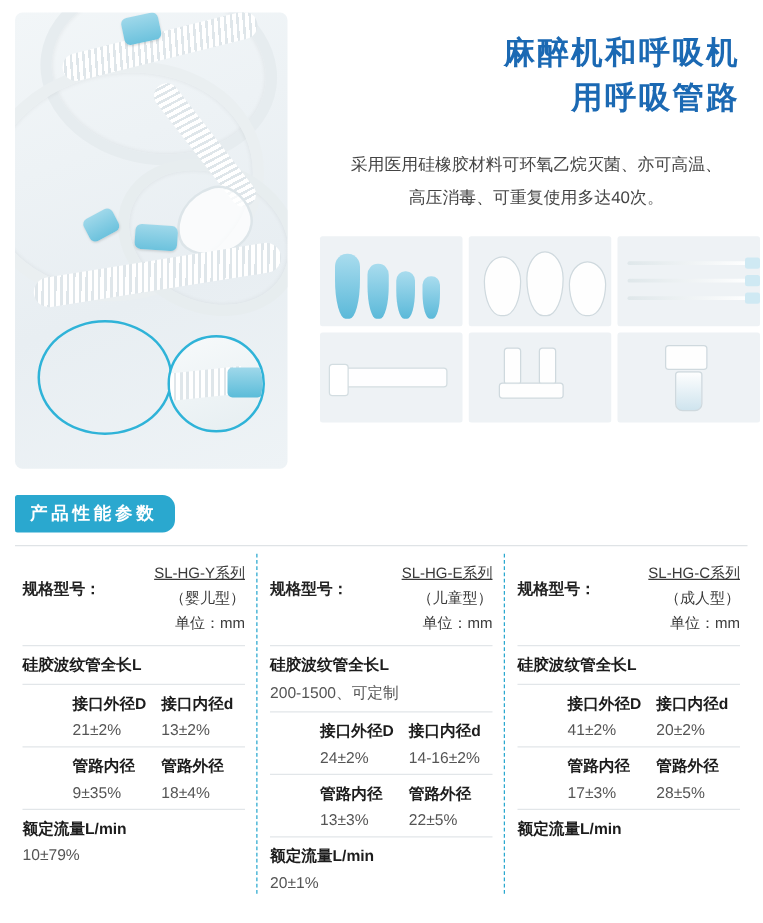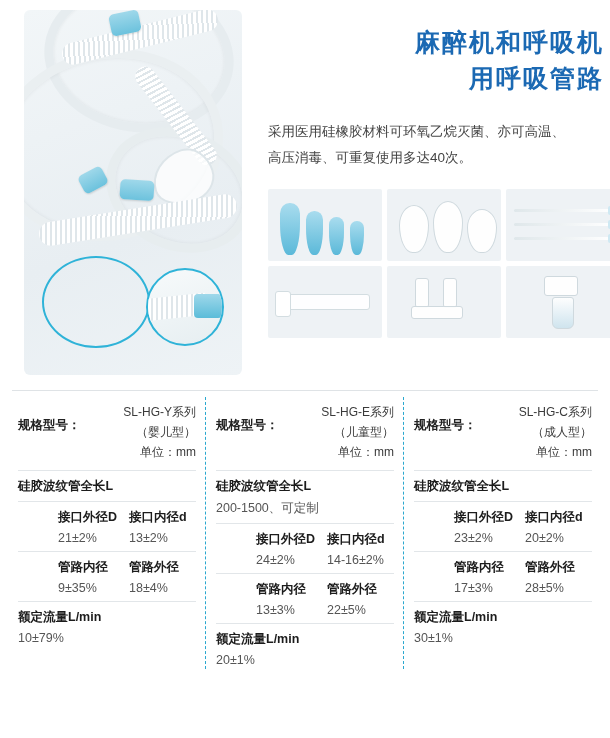--- a/index.html
+++ b/index.html
@@ -10,21 +10,20 @@
     color: #222;
     overflow: hidden;
     position: relative;
   }
 
   
   .top {
     display: flex;
     padding: 10px 12px 0 12px;
     height: 380px;
-    margin-left: 12px;
   }
 
   .hero-photo {
     width: 218px;
     height: 365px;
     border-radius: 6px;
     position: relative;
     overflow: hidden;
     background: linear-gradient(160deg,#f2f6f8 0%, #e8eef2 60%, #eef3f6 100%);
     flex: 0 0 auto;
@@ -103,21 +102,21 @@
     font-size: 25px;
     letter-spacing: 2px;
     line-height: 1.45;
   }
   .title-line.l2 { padding-right: 0; }
   .subtitle {
     margin-top: 22px;
     color: #444;
     font-size: 13.5px;
     line-height: 1.95;
-    text-align: left;
+    text-align: center;
     padding-right: 6px;
   }
 
   
   .thumb-grid {
     margin-top: 18px;
     display: grid;
     grid-template-columns: repeat(3, 1fr);
     grid-gap: 5px;
     width: 352px;
@@ -238,21 +237,21 @@
     display: flex;
     align-items: flex-start;
     justify-content: space-between;
     padding-bottom: 8px;
   }
   .model-label {
     font-size: 12.5px; font-weight: bold; color: #222;
     padding-top: 14px;
   }
   .model-values { text-align: right; font-size: 12px; color: #3a3a3a; line-height: 1.65; }
-  .model-values .mv-name { font-weight: normal; }
+  .model-values .mv-name { font-weight: normal; text-decoration: underline; }
 
   .rowline { border-top: 1px solid #e2e6e9; }
 
   .cell-block { padding: 7px 0 6px 0; }
   .cell-title { font-size: 12.5px; font-weight: bold; color: #1c1c1c; }
   .cell-val { font-size: 12.5px; color: #555; margin-top: 5px; }
 
   .two-col { display: flex; }
   .two-col > div { flex: 1 1 0; }
 
@@ -317,20 +316,21 @@
         <div class="ybar"></div>
       </div>
       <div class="thumb">
         <div class="waterbowl"></div>
       </div>
     </div>
   </div>
 </div>
 
 <div>
+  <div class="params-header">产品性能参数</div>
   <div class="hr-top"></div>
 
   <div class="spec-table">
 
     <div class="spec-col">
       <div class="model-row">
         <div class="model-label">规格型号：</div>
         <div class="model-values">
           <div class="mv-name">SL-HG-Y系列</div>
           <div>（婴儿型）</div>
@@ -435,21 +435,21 @@
 
       <div class="rowline"></div>
       <div class="cell-block">
         <div class="cell-title">硅胶波纹管全长L</div>
       </div>
 
       <div class="rowline"></div>
       <div class="cell-block two-col">
         <div class="tc-left">
           <div class="cell-title">接口外径D</div>
-          <div class="cell-val">23±2%</div>
+          <div class="cell-val">41±2%</div>
         </div>
         <div>
           <div class="cell-title">接口内径d</div>
           <div class="cell-val">20±2%</div>
         </div>
       </div>
 
       <div class="rowline"></div>
       <div class="cell-block two-col">
         <div class="tc-left">
@@ -458,18 +458,17 @@
         </div>
         <div>
           <div class="cell-title">管路外径</div>
           <div class="cell-val">28±5%</div>
         </div>
       </div>
 
       <div class="rowline"></div>
       <div class="cell-block">
         <div class="cell-title">额定流量L/min</div>
-        <div class="cell-val">30±1%</div>
       </div>
     </div>
 
   </div>
 </div>
 
 </body></html>

